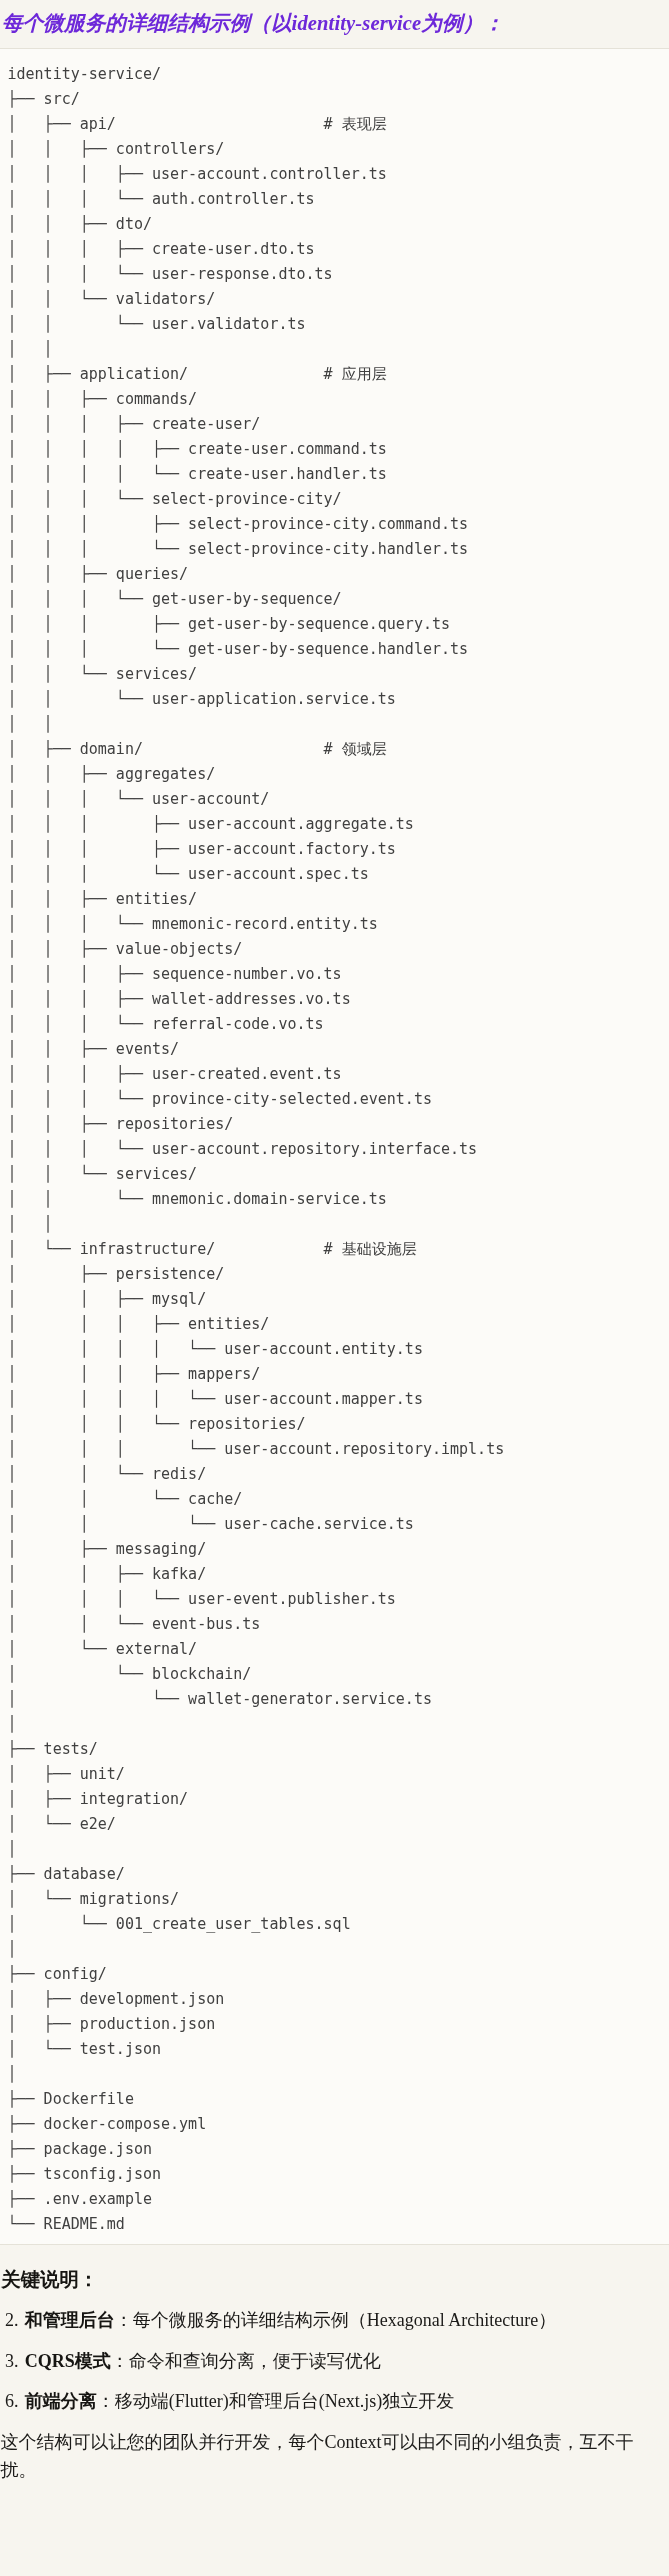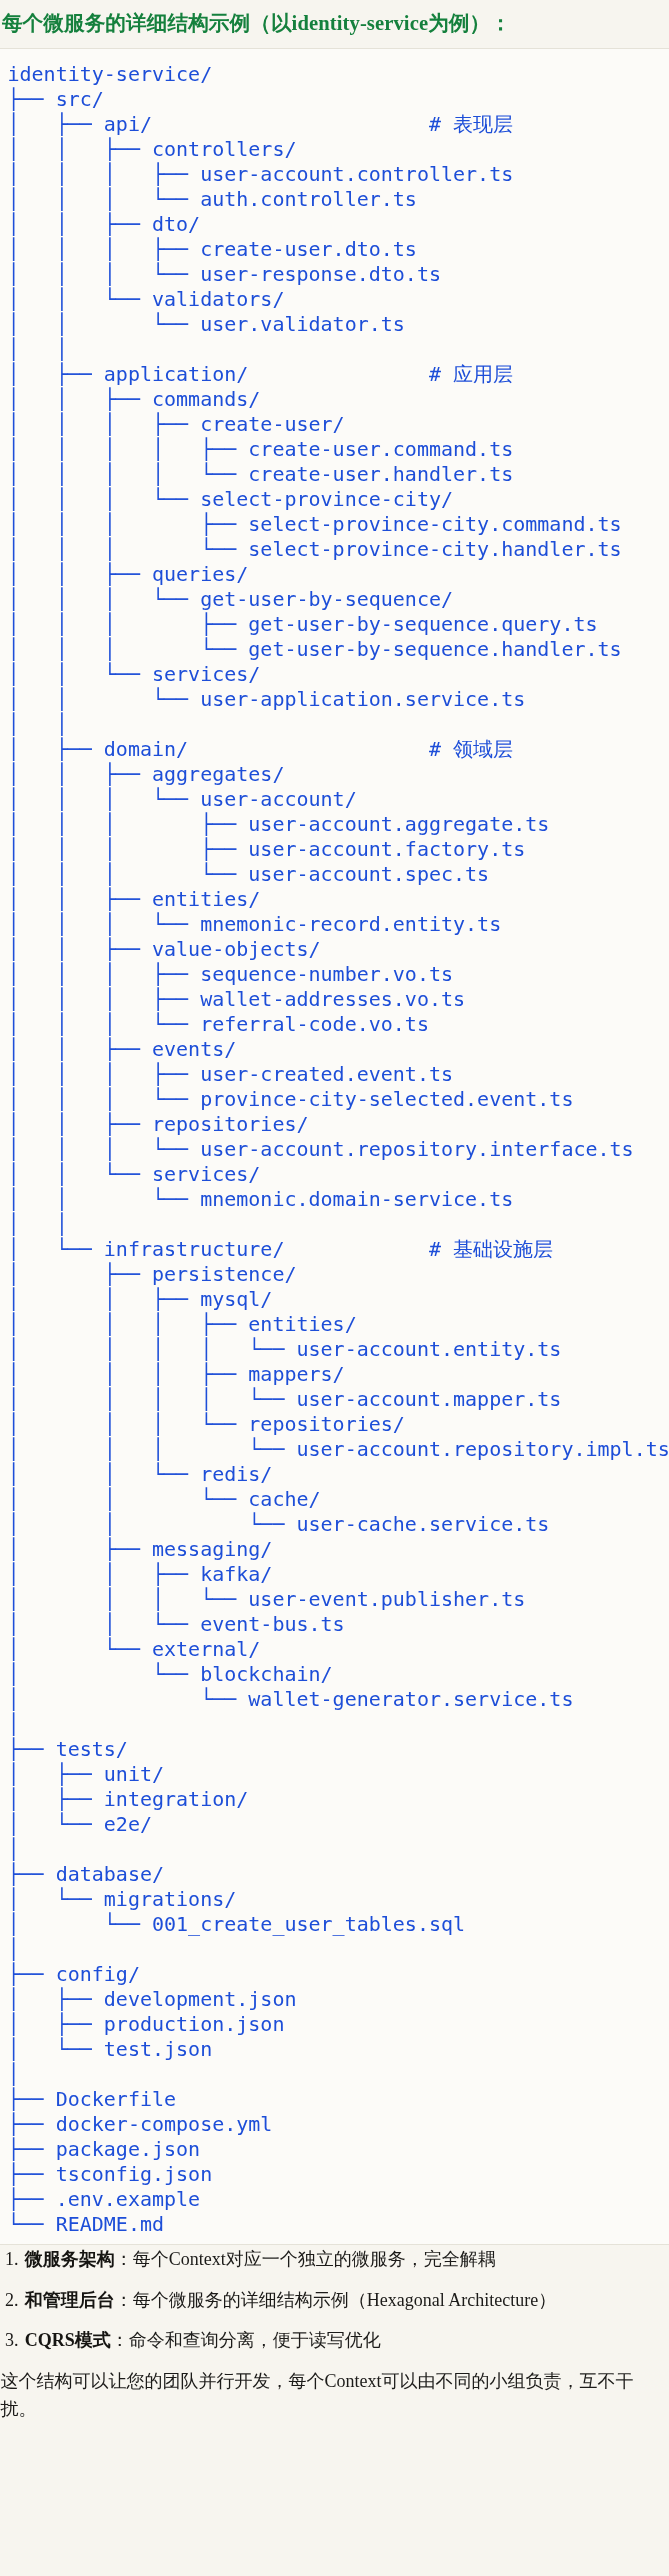--- a/index.html
+++ b/index.html
@@ -13,37 +13,38 @@
     box-sizing: border-box;
   }
   .page {
     padding: 10px 0 0 0;
   }
   .doc-title {
     margin: 0 0 10px 1.9px;
     font-size: 20.6px;
     line-height: 27.5px;
     font-weight: bold;
-    color: #15803d;
+    color: #6d28d9;
     letter-spacing: 0.1px;
+    font-style: italic;
   }
   .code-block {
     background: #fcfbf8;
     border-top: 0.6px solid #e5e2d8;
     border-bottom: 0.6px solid #e5e2d8;
     padding: 13.8px 5px 6.9px 7.5px;
     box-sizing: border-box;
     width: 669px;
   }
   .code-block pre {
     margin: 0;
     font-family: "DejaVu Sans Mono", monospace;
-    font-size: 20px;
+    font-size: 15px;
     line-height: 25px;
-    color: #1d4ed8;
+    color: #404040;
     white-space: pre;
   }
   .notes {
     padding: 0;
   }
   .notes-heading {
     margin: 20.6px 0 13px 1.3px;
     font-size: 19.4px;
     line-height: 27.5px;
     font-weight: bold;
@@ -166,30 +167,31 @@
 │
 ├── Dockerfile
 ├── docker-compose.yml
 ├── package.json
 ├── tsconfig.json
 ├── .env.example
 └── README.md</pre>
   </div>
 
   <div class="notes">
+    <h3 class="notes-heading">关键说明：</h3>
 
     <ol class="notes-list">
-      <li>
-        <span class="num">1.</span><strong>微服务架构</strong><span>：每个Context对应一个独立的微服务，完全解耦</span>
-      </li>
       <li>
         <span class="num">2.</span><strong>和管理后台</strong><span>：每个微服务的详细结构示例（Hexagonal Architecture）</span>
       </li>
       <li>
         <span class="num">3.</span><strong>CQRS模式</strong><span>：命令和查询分离，便于读写优化</span>
+      </li>
+      <li>
+        <span class="num">6.</span><strong>前端分离</strong><span>：移动端(Flutter)和管理后台(Next.js)独立开发</span>
       </li>
     </ol>
 
     <p class="closing">这个结构可以让您的团队并行开发，每个Context可以由不同的小组负责，互不干扰。</p>
   </div>
 
 </div>
 
 
 </body></html>

